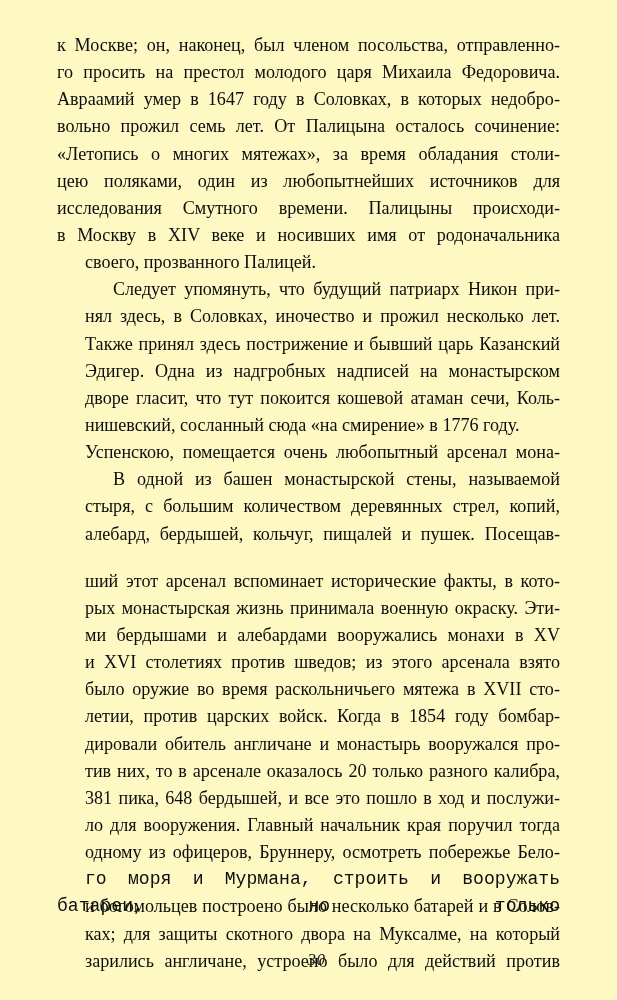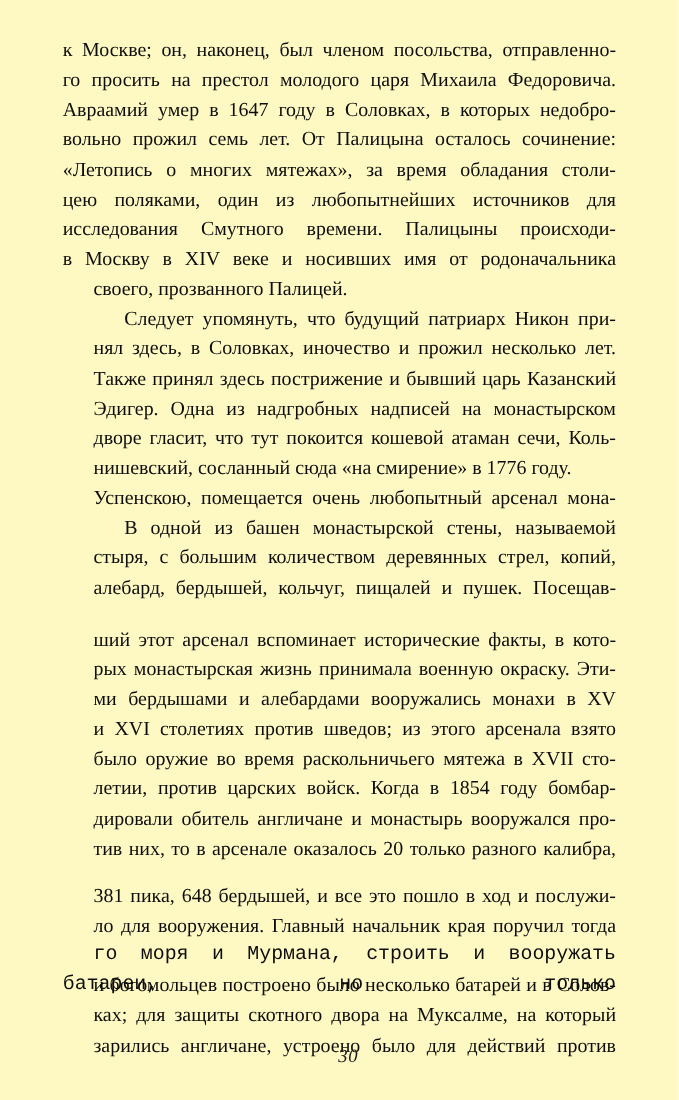--- a/index.html
+++ b/index.html
@@ -117,22 +117,23 @@
         <span class="line" style="white-space: normal;"><span class="w">стыря,</span> <span class="w">с</span> <span class="w">большим</span> <span class="w">количеством</span> <span class="w">деревянных</span> <span class="w">стрел,</span> <span class="w">копий,</span></span>
         <span class="line" style="white-space: normal;"><span class="w">алебард,</span> <span class="w">бердышей,</span> <span class="w">кольчуг,</span> <span class="w">пищалей</span> <span class="w">и</span> <span class="w">пушек.</span> <span class="w">Посещав-</span></span>
         <span class="line" style="white-space: normal; margin-top: 20px;"><span class="w">ший</span> <span class="w">этот</span> <span class="w">арсенал</span> <span class="w">вспоминает</span> <span class="w">исторические</span> <span class="w">факты,</span> <span class="w">в</span> <span class="w">кото-</span></span>
         <span class="line" style="white-space: normal;"><span class="w">рых</span> <span class="w">монастырская</span> <span class="w">жизнь</span> <span class="w">принимала</span> <span class="w">военную</span> <span class="w">окраску.</span> <span class="w">Эти-</span></span>
         <span class="line" style="white-space: normal;"><span class="w">ми</span> <span class="w">бердышами</span> <span class="w">и</span> <span class="w">алебардами</span> <span class="w">вооружались</span> <span class="w">монахи</span> <span class="w">в</span> <span class="w">XV</span></span>
         <span class="line" style="white-space: normal;"><span class="w">и</span> <span class="w">XVI</span> <span class="w">столетиях</span> <span class="w">против</span> <span class="w">шведов;</span> <span class="w">из</span> <span class="w">этого</span> <span class="w">арсенала</span> <span class="w">взято</span></span>
         <span class="line" style="white-space: normal;"><span class="w">было</span> <span class="w">оружие</span> <span class="w">во</span> <span class="w">время</span> <span class="w">раскольничьего</span> <span class="w">мятежа</span> <span class="w">в</span> <span class="w">XVII</span> <span class="w">сто-</span></span>
         <span class="line" style="white-space: normal;"><span class="w">летии,</span> <span class="w">против</span> <span class="w">царских</span> <span class="w">войск.</span> <span class="w">Когда</span> <span class="w">в</span> <span class="w">1854</span> <span class="w">году</span> <span class="w">бомбар-</span></span>
         <span class="line" style="white-space: normal;"><span class="w">дировали</span> <span class="w">обитель</span> <span class="w">англичане</span> <span class="w">и</span> <span class="w">монастырь</span> <span class="w">вооружался</span> <span class="w">про-</span></span>
         <span class="line" style="white-space: normal;"><span class="w">тив</span> <span class="w">них,</span> <span class="w">то</span> <span class="w">в</span> <span class="w">арсенале</span> <span class="w">оказалось</span> <span class="w">20</span> <span class="w">только</span> <span class="w">разного</span> <span class="w">калибра,</span></span>
-        <span class="line" style="white-space: normal; margin-top: 16px;"><span class="w">381</span> <span class="w">пика,</span> <span class="w">648</span> <span class="w">бердышей,</span> <span class="w">и</span> <span class="w">все</span> <span class="w">это</span> <span class="w">пошло</span> <span class="w">в</span> <span class="w">ход</span> <span class="w">и</span> <span class="w">послужи-</span></span>
+        <span class="line" style="white-space: normal;"><span class="w">381</span> <span class="w">пика,</span> <span class="w">648</span> <span class="w">бердышей,</span> <span class="w">и</span> <span class="w">все</span> <span class="w">это</span> <span class="w">пошло</span> <span class="w">в</span> <span class="w">ход</span> <span class="w">и</span> <span class="w">послужи-</span></span>
         <span class="line" style="white-space: normal;"><span class="w">ло</span> <span class="w">для</span> <span class="w">вооружения.</span> <span class="w">Главный</span> <span class="w">начальник</span> <span class="w">края</span> <span class="w">поручил</span> <span class="w">тогда</span></span>
+        <span class="line" style="white-space: normal;"><span class="w">одному</span> <span class="w">из</span> <span class="w">офицеров,</span> <span class="w">Бруннеру,</span> <span class="w">осмотреть</span> <span class="w">побережье</span> <span class="w">Бело-</span></span>
         <span class="line" style="white-space: normal; font-family: Liberation Mono, monospace;"><span class="w">го</span> <span class="w">моря</span> <span class="w">и</span> <span class="w">Мурмана,</span> <span class="w">строить</span> <span class="w">и</span> <span class="w">вооружать</span> <span class="w">батареи,</span> <span class="w">но</span> <span class="w">только</span></span>
         <span class="line" style="white-space: normal;"><span class="w">и</span> <span class="w">богомольцев</span> <span class="w">построено</span> <span class="w">было</span> <span class="w">несколько</span> <span class="w">батарей</span> <span class="w">и</span> <span class="w">в</span> <span class="w">Солов-</span></span>
         <span class="line" style="white-space: normal;"><span class="w">ках;</span> <span class="w">для</span> <span class="w">защиты</span> <span class="w">скотного</span> <span class="w">двора</span> <span class="w">на</span> <span class="w">Муксалме,</span> <span class="w">на</span> <span class="w">который</span></span>
         <span class="line" style="white-space: normal;"><span class="w">зарились</span> <span class="w">англичане,</span> <span class="w">устроено</span> <span class="w">было</span> <span class="w">для</span> <span class="w">действий</span> <span class="w">против</span></span>
       </p>
     </div>
 
   <div id="folio">30</div>
 
 </div>

